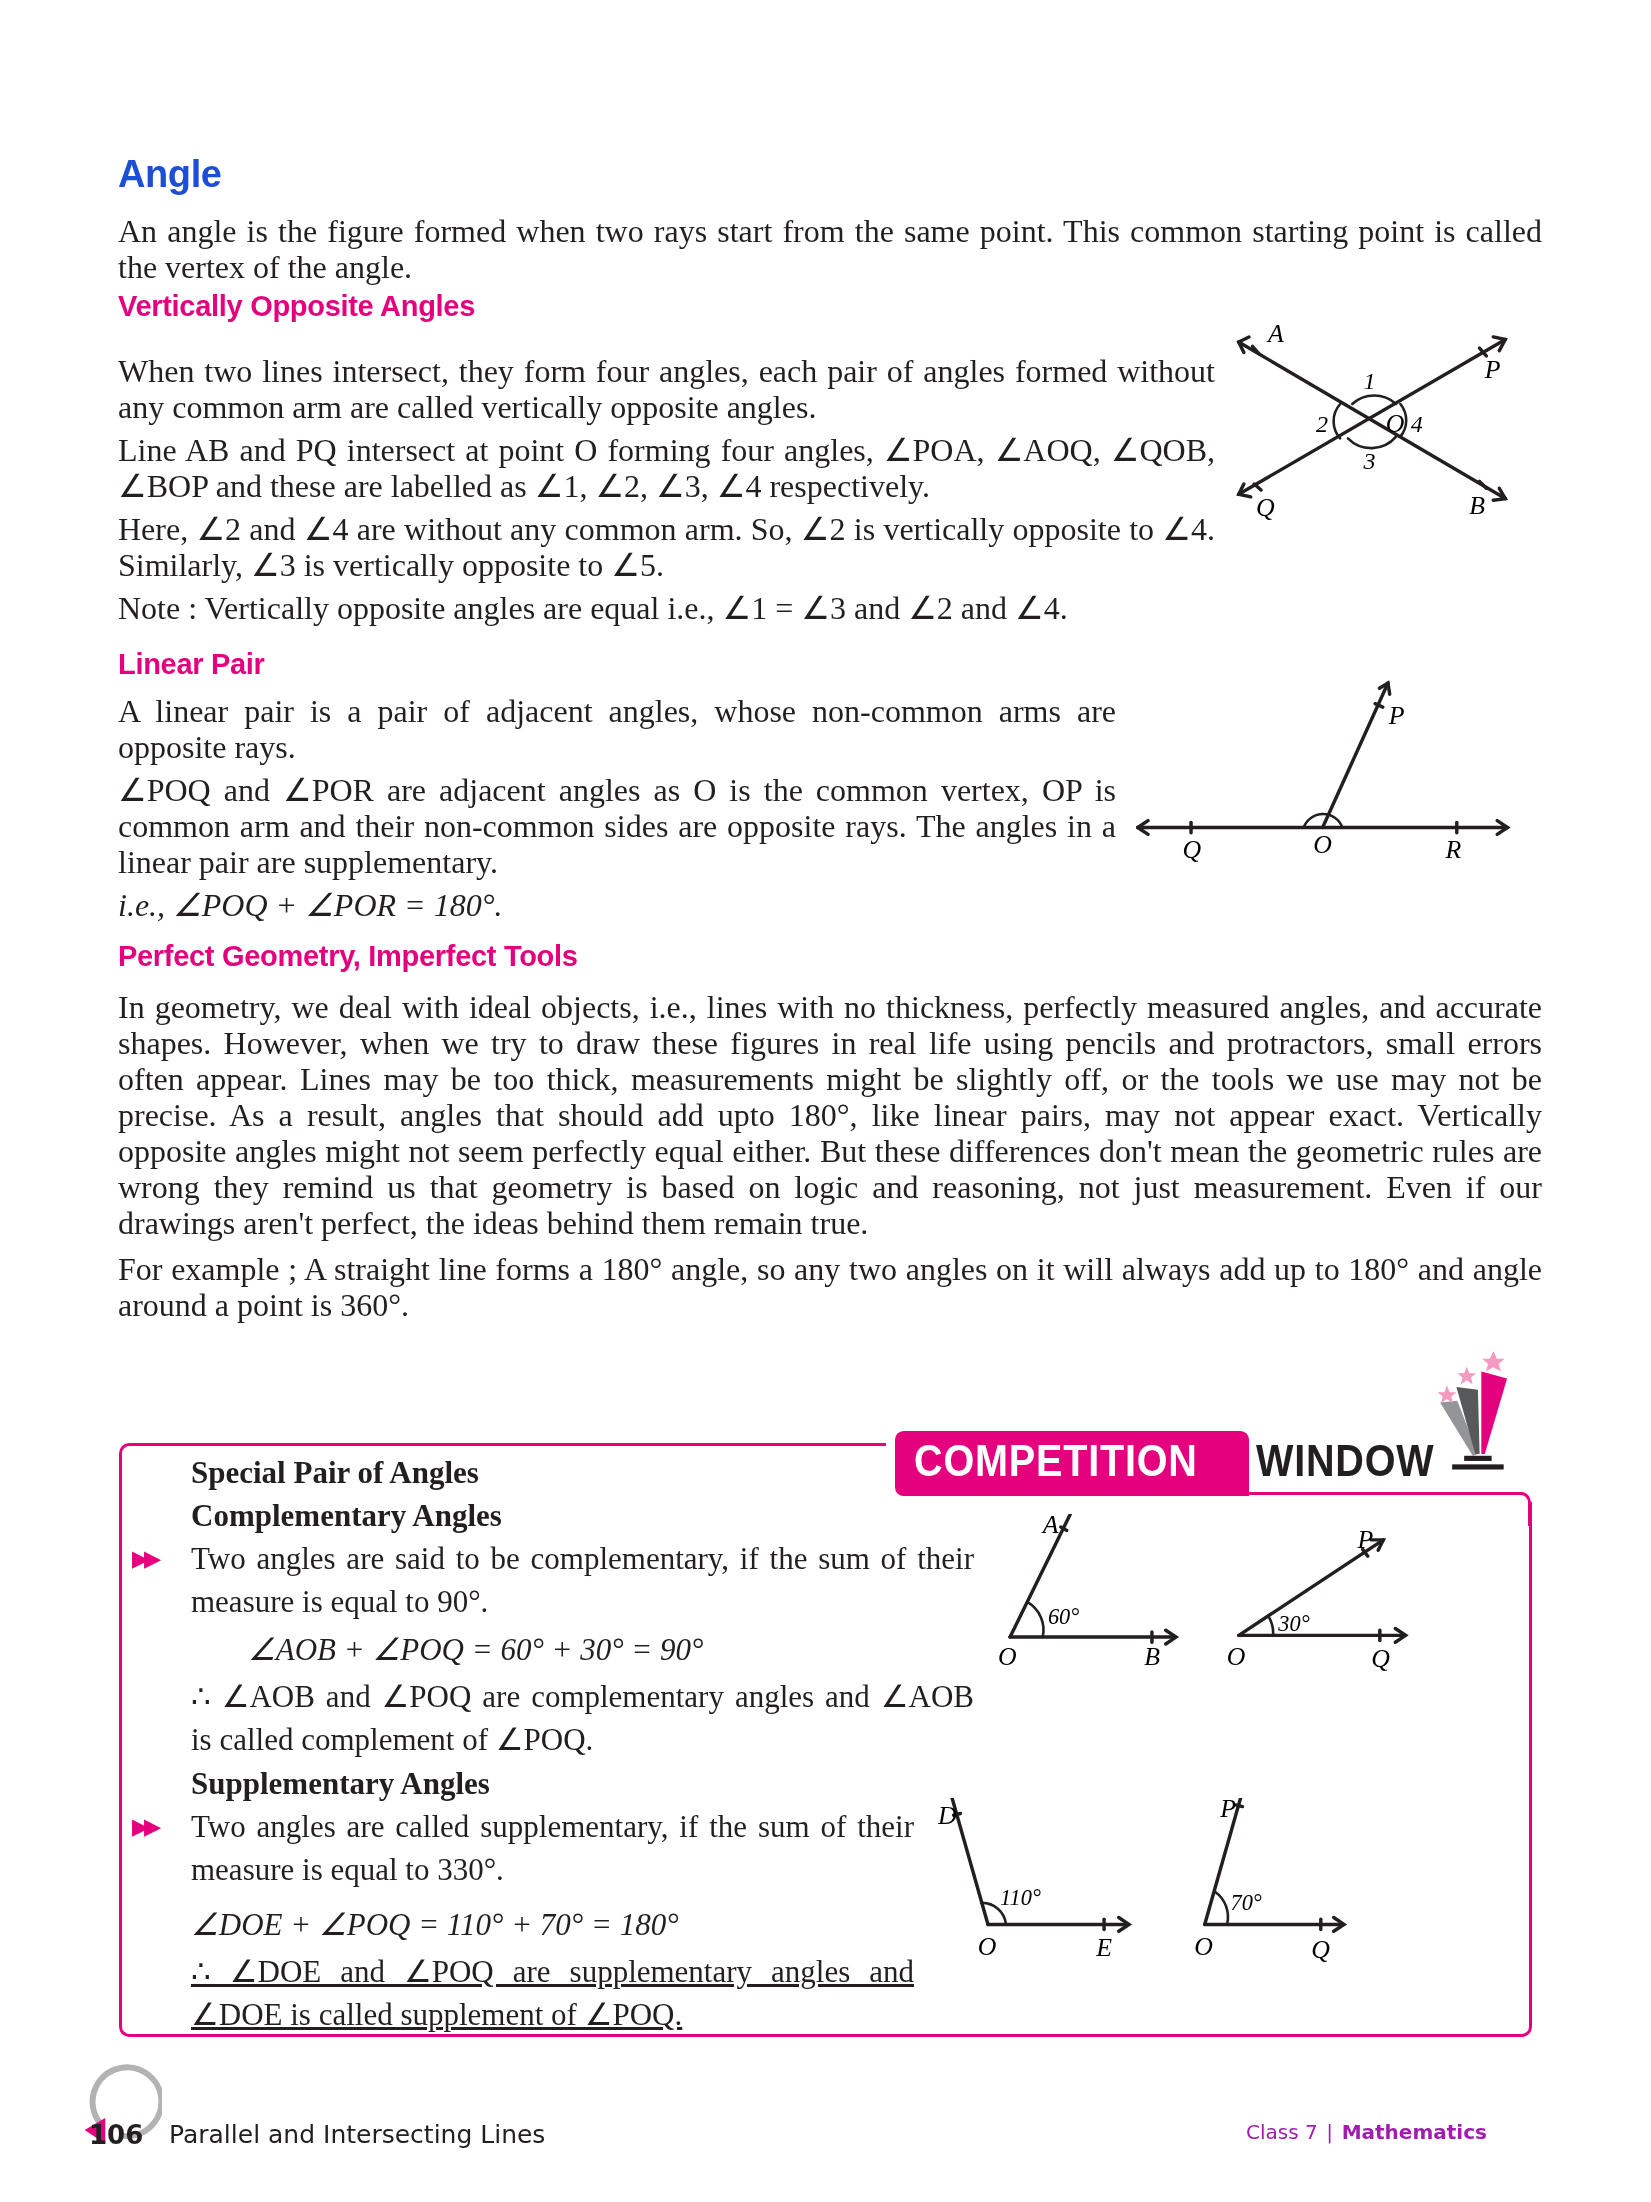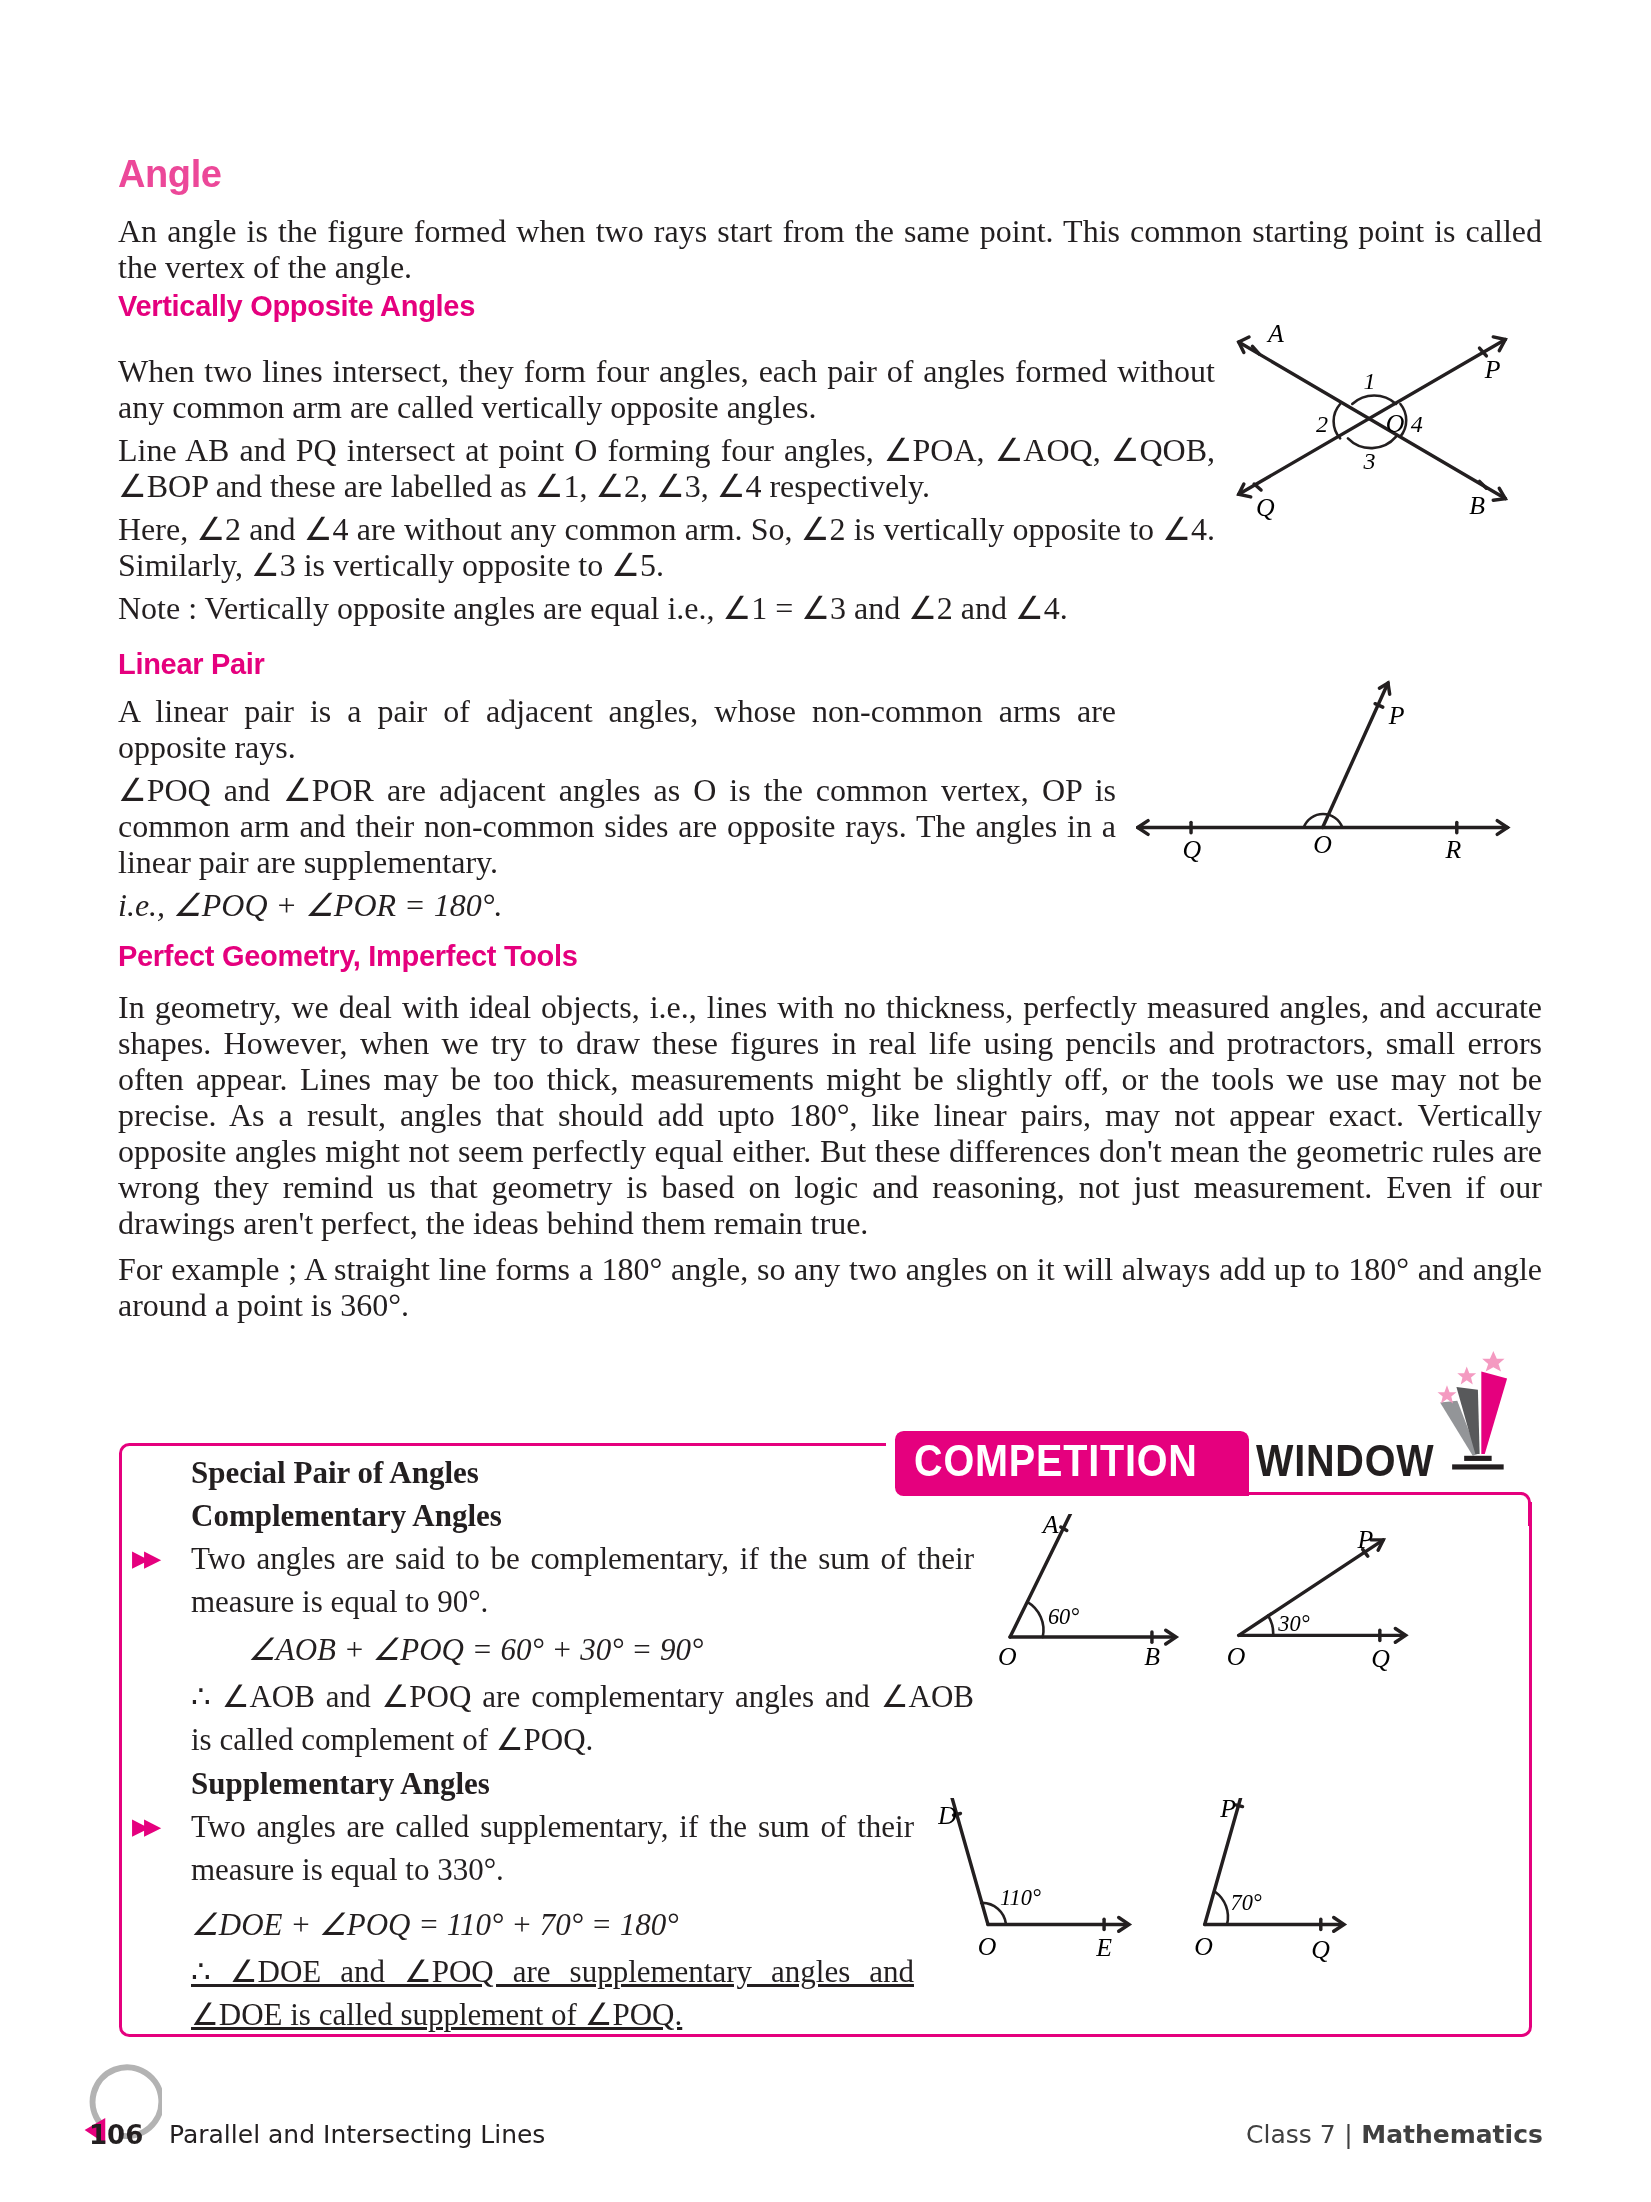--- a/index.html
+++ b/index.html
@@ -1,18 +1,18 @@
 <!DOCTYPE html>
 <html style="font-size:13.8px"><head>
 <meta charset="utf-8">
 <style>
   html, body { margin: 0; padding: 0; background: #ffffff; }
   body { width: 1651px; height: 2203px; position: relative; overflow: hidden; color: #231f20; }
   .abs { position: absolute; }
-  .h1 { color: #ec4899; font-family: "Liberation Sans", sans-serif; font-weight: bold; font-size: 38px; letter-spacing: -0.4px; }
+  .h1 { color: #1d4ed8; font-family: "Liberation Sans", sans-serif; font-weight: bold; font-size: 38px; letter-spacing: -0.4px; }
   .h2 { color: #e5007e; font-family: "Liberation Sans", sans-serif; font-weight: bold; font-size: 29px; letter-spacing: -0.3px; }
   .para { font-family: "Liberation Serif", serif; font-size: 32px; line-height: 36px; margin: 0; text-align: justify; }
   .para i, .it { font-style: italic; }
   .gap { height: 6.9px; }
 
   
   .cbox { position: absolute; left: 119px; top: 1443px; width: 1413px; height: 594px;
           border: 3.4px solid #e5007e; border-radius: 10.3px; box-sizing: border-box; }
   .cbox-cover { position: absolute; left: 886px; top: 1433px; width: 654px; height: 69px; background: #fff; }
   .cw-tab { position: absolute; left: 895px; top: 1431px; height: 65px; width: 354px;
@@ -23,21 +23,21 @@
             font-weight: bold; font-size: 45px; color: #231f20; letter-spacing: 0.9px; transform: scaleX(0.88); transform-origin: left; }
   .cw-line { position: absolute; left: 1248px; top: 1492px; width: 274px; height: 3.4px; background: #e5007e; }
   .cw-corner { position: absolute; left: 1497px; top: 1492px; width: 34px; height: 34px;
                border-top: 3.4px solid #e5007e; border-right: 3.4px solid #e5007e; border-radius: 0 10.3px 0 0; box-sizing: border-box; }
 
   .cbody { font-family: "Liberation Serif", serif; font-size: 31px; line-height: 43px; color: #231f20; }
   .cbody .bh { font-weight: bold; font-size: 31px; }
   .bullet { color: #e5007e; font-size: 22.4px; position: absolute; left: -59px; top: 0; letter-spacing: -5.2px; }
 
   .footer-left { font-family: "DejaVu Sans", sans-serif; font-size: 25px; color: #231f20; }
-  .footer-right { font-family: "DejaVu Sans", sans-serif; font-size: 25px; color: #404040; }
+  .footer-right { font-family: "DejaVu Sans", sans-serif; font-size: 20px; color: #a21caf; }
   svg text { font-family: "Liberation Serif", serif; font-style: italic; }
 </style>
 </head>
 <body>
 
 <div class="abs h1" style="left:118px; top:153px;">Angle</div>
 <p class="abs para" style="left:118px; top:213px; width:1424px;">An angle is the figure formed when two rays start from the same point. This common starting point is called the vertex of the angle.</p>
 
 <div class="abs h2" style="left:118px; top:290px;">Vertically Opposite Angles</div>
 <div class="abs" style="left:118px; top:353px; width:1097px;">

